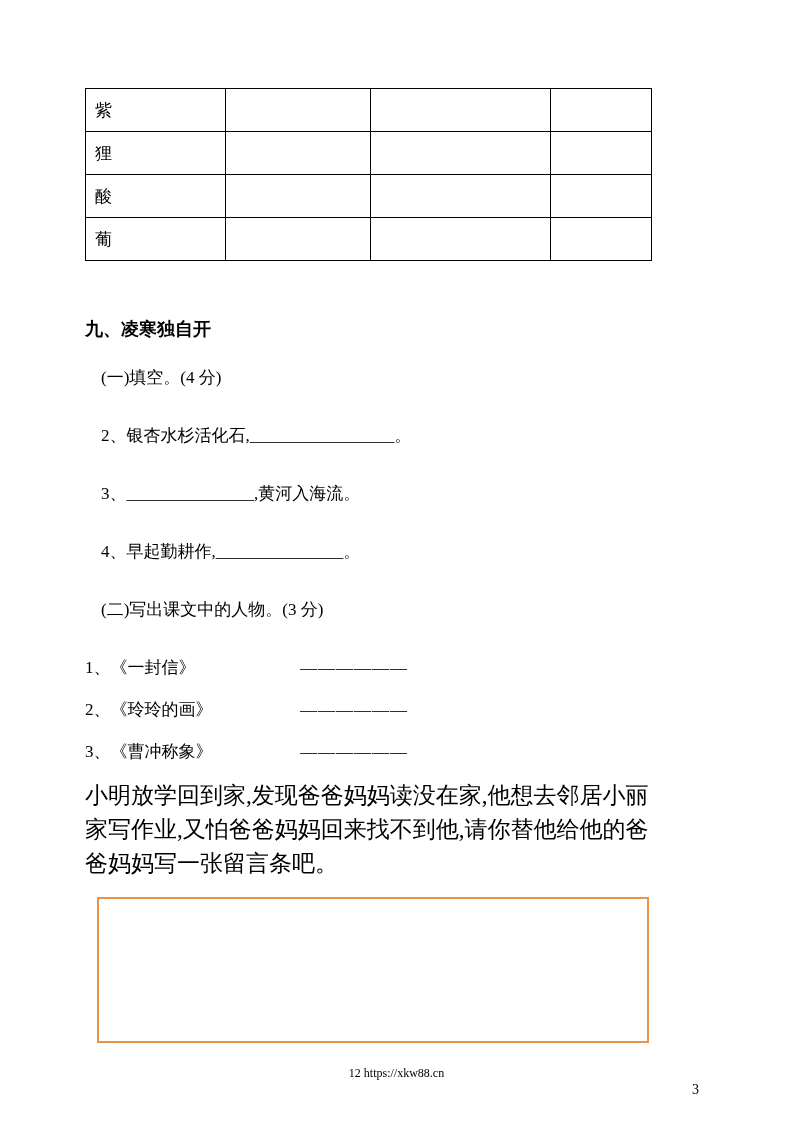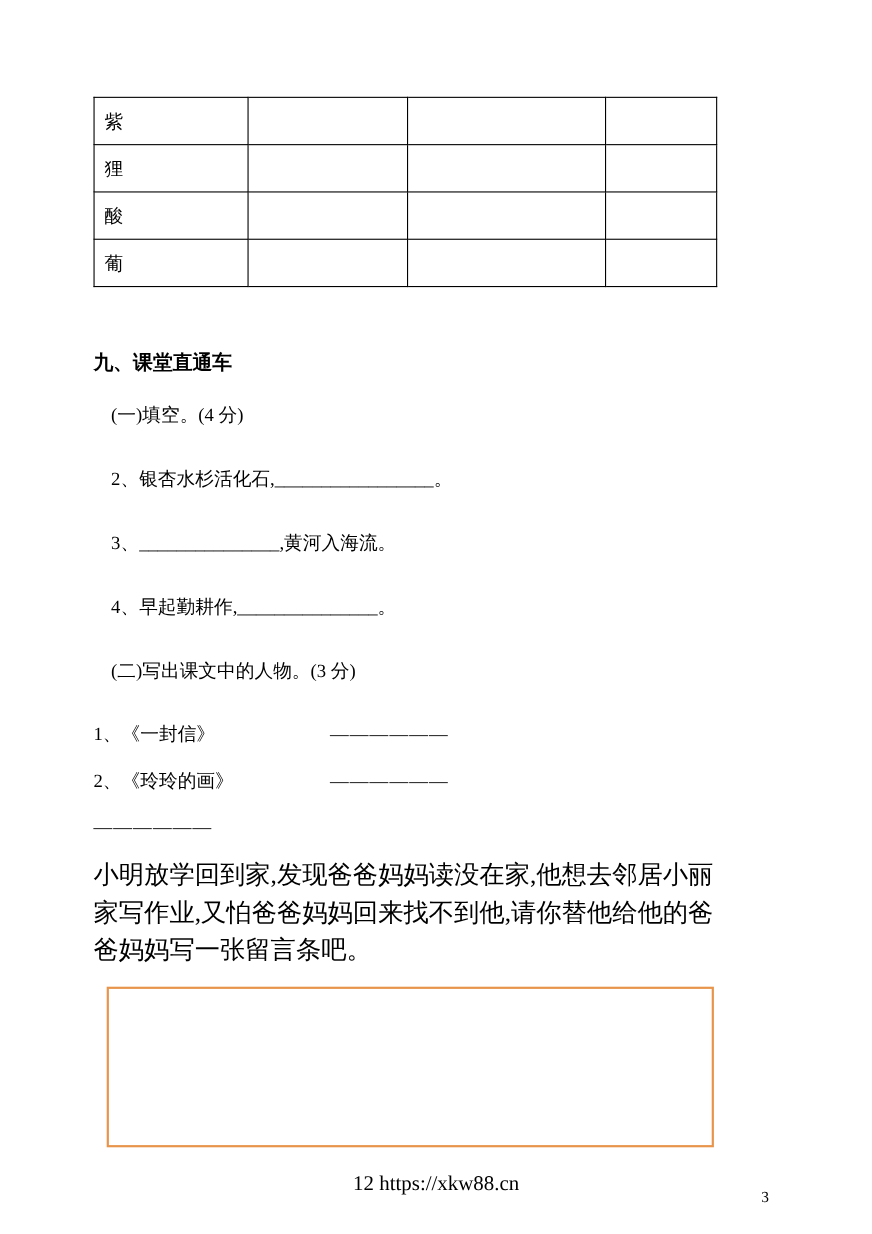--- a/index.html
+++ b/index.html
@@ -76,21 +76,21 @@
     height: 146px;
     border: 2px solid #E8944B;
     box-sizing: border-box;
   }
   .footer-site {
     position: absolute;
     left: 0;
     width: 793px;
     top: 1066px;
     text-align: center;
-    font-size: 19px;
+    font-size: 12px;
     font-family: "Liberation Serif", "DejaVu Serif", serif;
   }
   .page-number {
     position: absolute;
     left: 692px;
     top: 1082px;
     font-size: 14px;
   }
 </style>
 </head>
@@ -127,38 +127,39 @@
       </tr>
       <tr>
         <td>葡</td>
         <td></td>
         <td></td>
         <td></td>
       </tr>
     </tbody>
       </table>
 
-    <h2 class="section-heading">九、课堂直通车</h2>
+    <h2 class="section-heading">九、凌寒独自开</h2>
 
     <p class="line">(一)填空。(4 分)</p>
     <p class="line">2、银杏水杉活化石,_________________。</p>
     <p class="line">3、_______________,黄河入海流。</p>
     <p class="line">4、早起勤耕作,_______________。</p>
 
     <p class="line">(二)写出课文中的人物。(3 分)</p>
 
     <div class="person-row">
       <span class="person-label">1、《一封信》</span>
       <span class="person-blank">——————</span>
     </div>
     <div class="person-row">
       <span class="person-label">2、《玲玲的画》</span>
       <span class="person-blank">——————</span>
     </div>
     <div class="person-row">
+      <span class="person-label">3、《曹冲称象》</span>
       <span class="person-blank">——————</span>
     </div>
 
 
     <p class="paragraph">小明放学回到家,发现爸爸妈妈读没在家,他想去邻居小丽家写作业,又怕爸爸妈妈回来找不到他,请你替他给他的爸爸妈妈写一张留言条吧。</p>
 
     <div class="answer-box"></div>
 
   </div>
 

